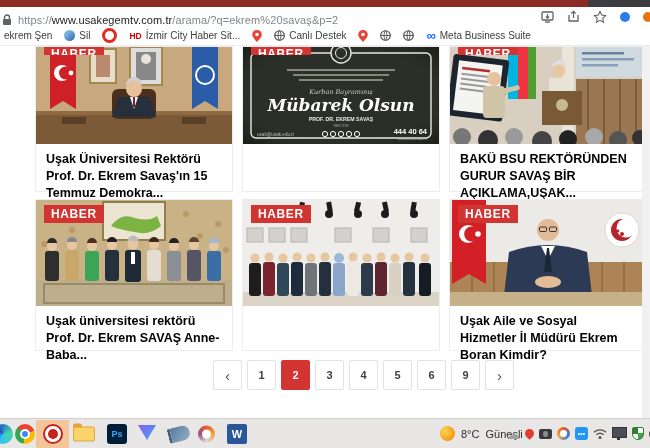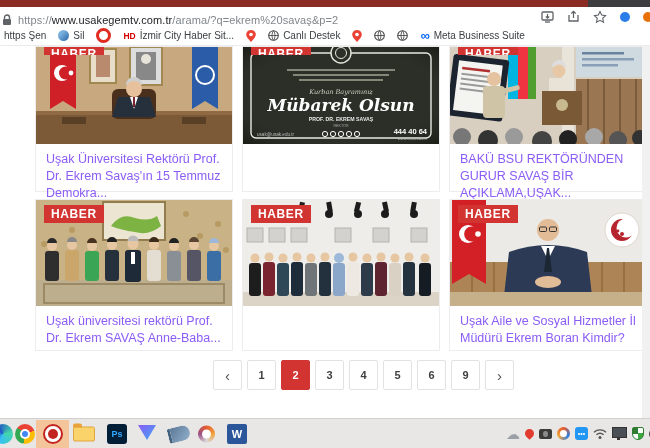--- a/index.html
+++ b/index.html
@@ -38,21 +38,21 @@
   .r1{top:0;height:146px}
   .r2{top:153px;height:152px}
   .c1{left:35px}.c2{left:242px}.c3{left:449px}
   .img{position:relative;width:100%;overflow:hidden;background:#ddd}
   .r1 .img{height:97px}
   .r2 .img{height:106px}
   .img svg{display:block}
   .badge{position:absolute;left:8px;top:5px;background:#d23431;color:#fff;font-size:12px;
          font-weight:700;letter-spacing:.6px;padding:3px 7px;line-height:1}
   .r1 .badge{top:0;height:8px;padding-top:0;padding-bottom:0;overflow:hidden;line-height:14px}
-  .title{padding:7px 10px 0;font-size:12.5px;line-height:17px;font-weight:400;color:#8b5cf6}
+  .title{padding:7px 10px 0;font-size:12.5px;line-height:17px;font-weight:700;color:#000000}
 
   #pagination{position:absolute;left:213px;top:314px;display:flex;gap:5px}
   .pg{width:27px;height:28px;border:1px solid #e2e2e2;background:#fff;border-radius:2px;
       display:flex;align-items:center;justify-content:center;font-size:11px;font-weight:700;color:#3f3f3f}
   .pg.active{background:#d23431;border-color:#d23431;color:#fff}
   .pg.arrow{font-size:15px;font-weight:400;color:#555}
 
   
   #taskbar{position:absolute;bottom:0;left:0;width:650px;height:30px;background:#e9e7e6;
            border-top:1px solid #d2d0cf;box-sizing:border-box}
@@ -124,21 +124,21 @@
     <svg width="14" height="14" viewBox="0 0 14 14">
       <path d="M7 1.5l1.7 3.6 3.9.5-2.9 2.7.8 3.9L7 10.3l-3.5 1.9.8-3.9L1.4 5.6l3.9-.5z" fill="none" stroke="#5f6368" stroke-width="1.1"></path>
     </svg>
     <div class="circle-ext ext-blue"></div>
     <div class="circle-ext ext-orange"></div>
   </div>
 </div>
 
 <div id="bookmarks-row">
   <span class="bm">
-      <span>https Şen</span>
+      <span>ekrem Şen</span>
     </span>
   <span class="bm">
       <span class="fav fav-swoosh"></span>
       <span>Sil</span>
     </span>
   <span class="bm">
       <span class="fav fav-ring"></span>
     </span>
   <span class="bm">
       <span class="fav fav-hd">HD</span>
@@ -484,20 +484,25 @@
   <div class="tb" style="left:168px">
       <div class="ic-note"></div>
     </div>
   <div class="tb" style="left:198px">
       <div class="ic-ring"></div>
     </div>
   <div class="tb" style="left:227px">
       <div class="ic-word">W</div>
     </div>
 
+  <div id="tb-weather">
+    <div class="ic-sun"></div>
+    <span>8°C</span>
+    <span>Güneşli</span>
+  </div>
 
   <div id="tb-tray">
     <span class="tray ic-cloud">☁</span>
     <span class="tray">
         <span class="ic-pin" style="display:block"></span>
       </span>
     <span class="tray">
         <span class="ic-cam" style="display:block"></span>
       </span>
     <span class="tray">

